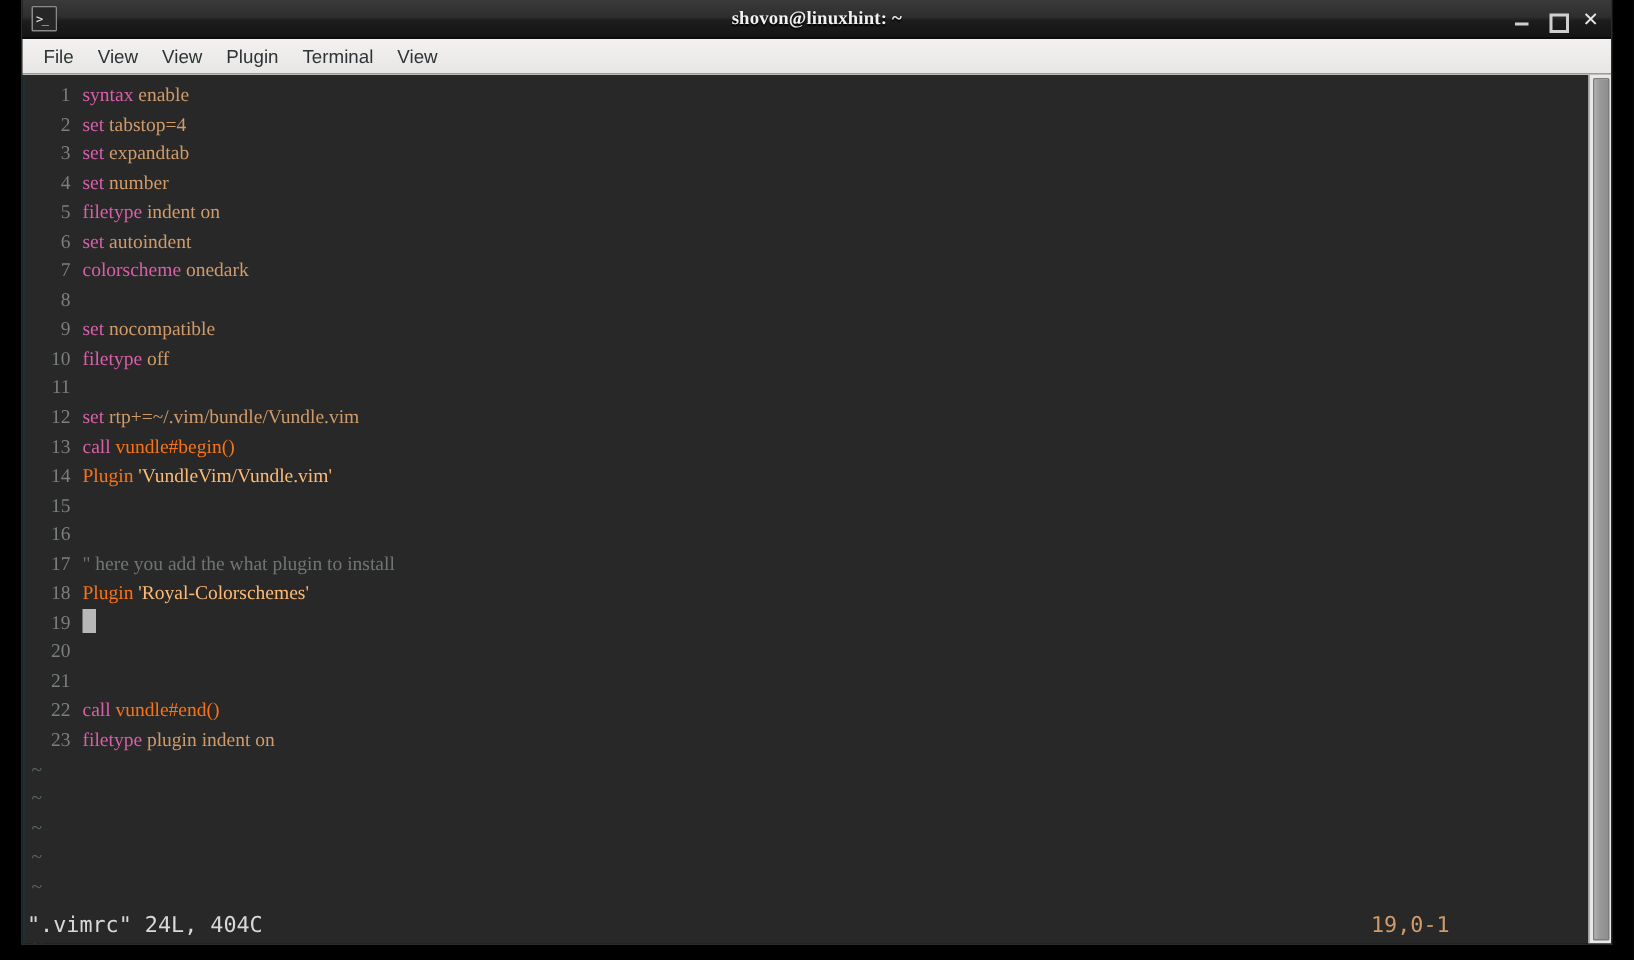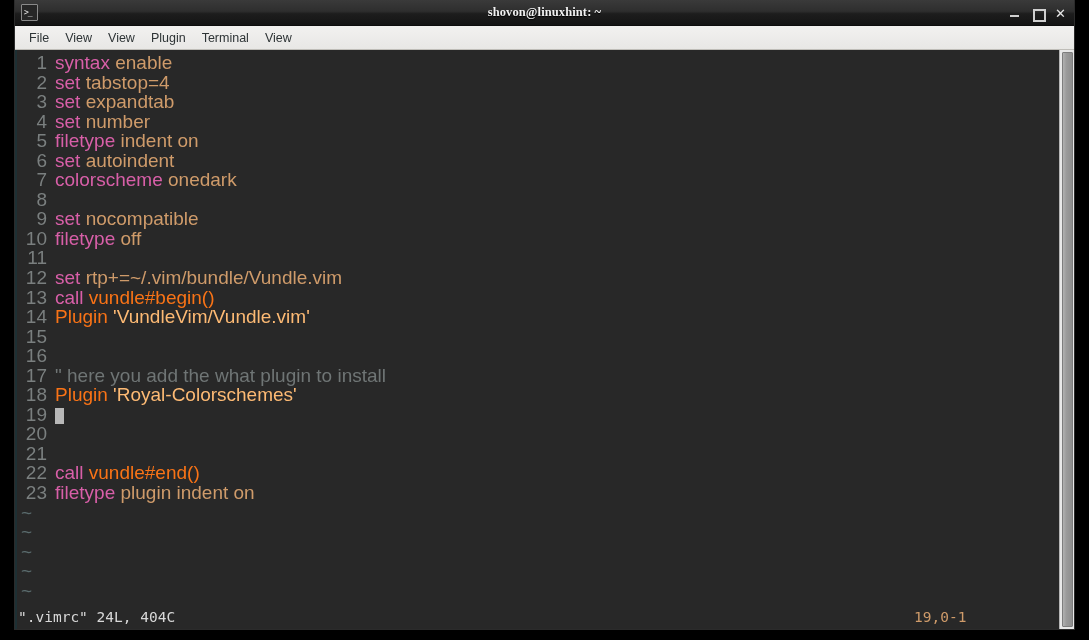--- a/index.html
+++ b/index.html
@@ -148,22 +148,22 @@
   .term-content {
     flex: 1 1 auto;
     position: relative;
     background: #282828;
     padding-top: 3px;
     overflow: hidden;
   }
 
   
   .vim-buffer {
-    font-family: Liberation Sans, sans-serif;
-    font-size: 19px;
+    font-family: Liberation Serif, serif;
+    font-size: 13px;
     line-height: 19.55px;
     white-space: pre;
   }
   .ln {
     display: inline-block;
     width: 38px;
     text-align: right;
     color: #7a7f7f;
     padding-right: 8px;
   }

